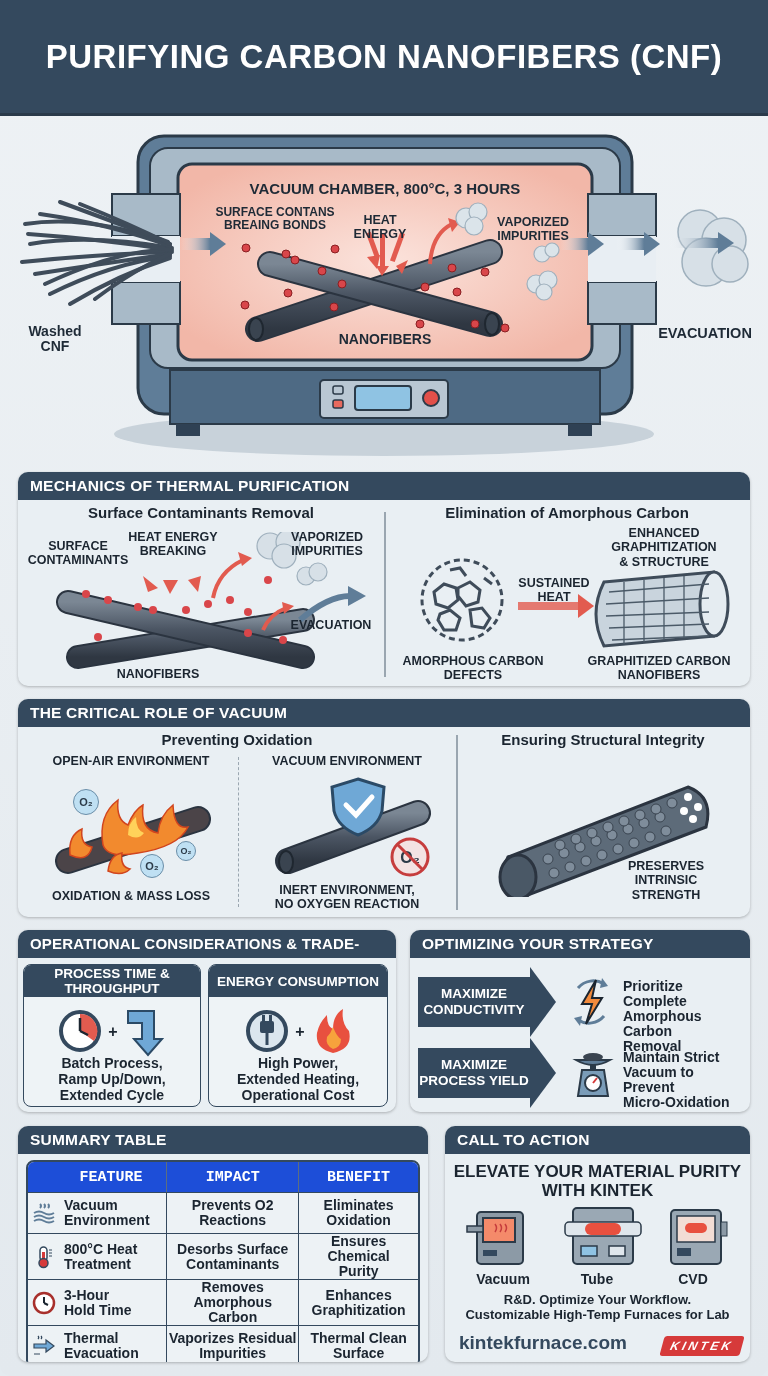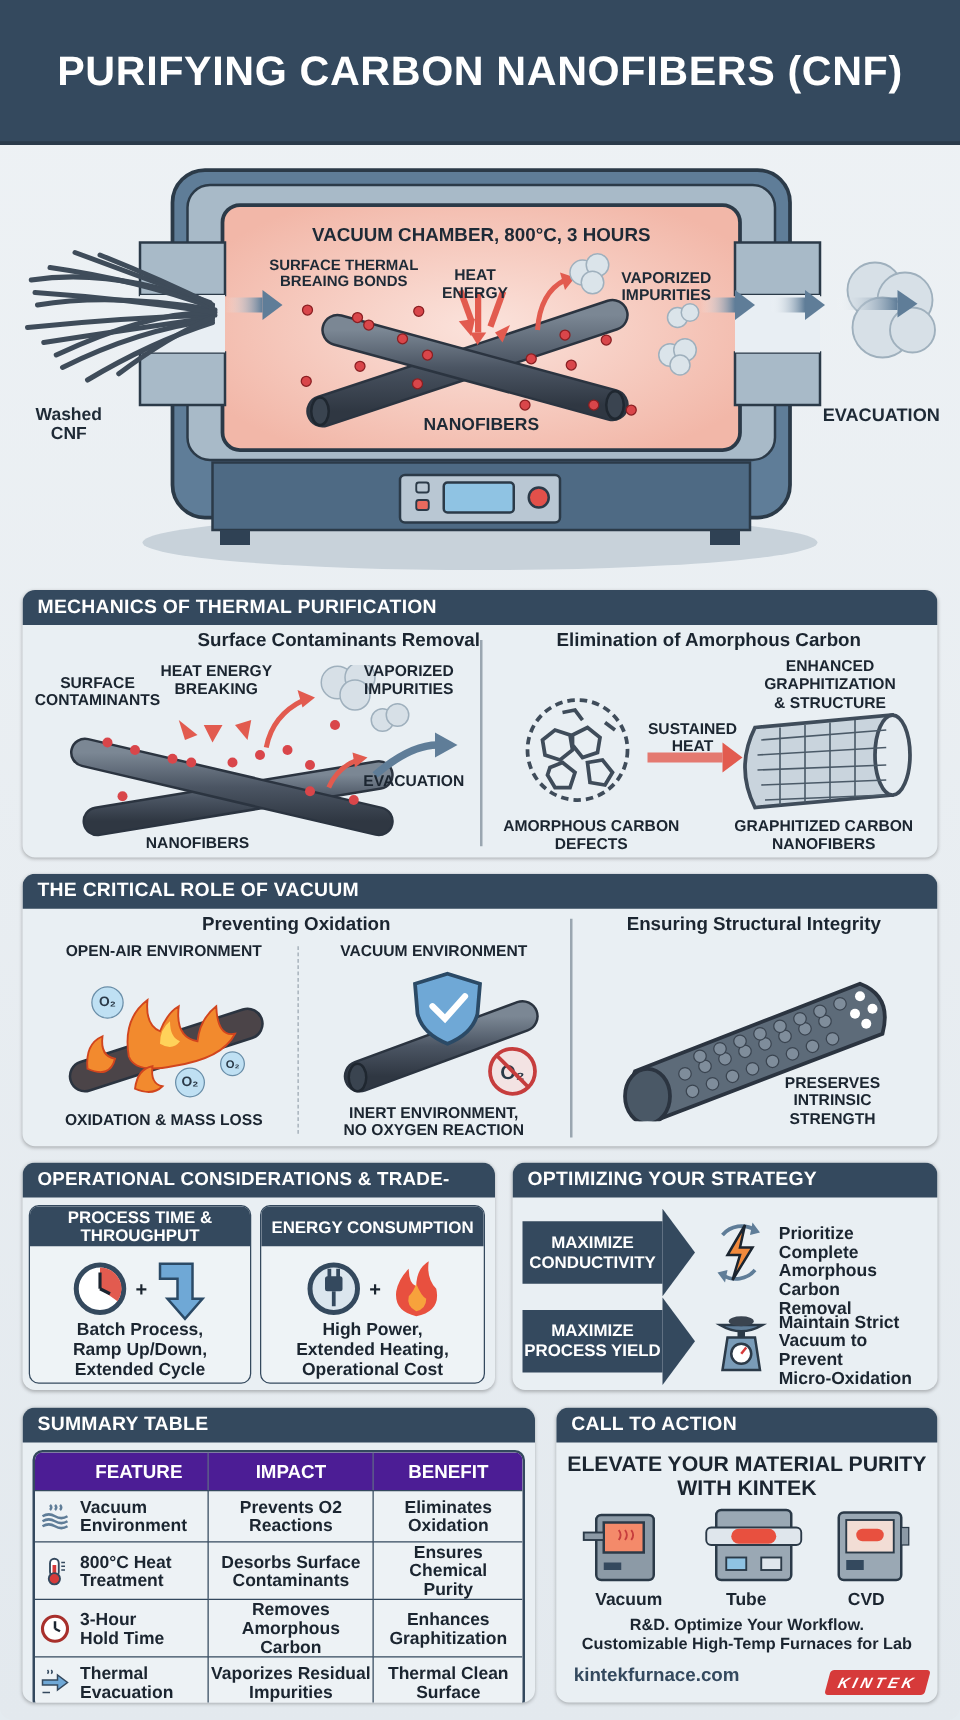--- a/index.html
+++ b/index.html
@@ -25,31 +25,31 @@
   .subcard-head { background: #34495e; color: #fff; font-weight: bold; font-size: 13.5px; text-align: center; line-height: 15px; display: flex; align-items: center; justify-content: center; }
   .subcard-body { position: absolute; left: 0; right: 0; font-weight: bold; font-size: 14px; text-align: center; line-height: 16px; color: #1b2530; }
 
   
   .arrow-tag { position: absolute; height: 50px; background: #34495e; color: #fff; font-weight: bold; font-size: 13.5px; line-height: 16px; display: flex; align-items: center; justify-content: center; text-align: center; }
   .arrow-tag::after { content: ""; position: absolute; right: -26px; top: -10px; border-left: 26px solid #34495e; border-top: 35px solid transparent; border-bottom: 35px solid transparent; }
   .strategy-text { position: absolute; font-weight: bold; font-size: 14px; line-height: 15px; color: #1b2530; }
 
   
   table.summary { position: absolute; left: 8px; top: 34px; width: 394px; border-collapse: separate; border-spacing: 0; border: 2px solid #34495e; border-radius: 8px; overflow: hidden; background: #edf2f5; }
-  table.summary th { background: #4c1d95; color: #fff; font-size: 15px; font-weight: bold; height: 30px; border-right: 1.5px solid #5c6e80; }
+  table.summary th { background: #1d4ed8; color: #fff; font-size: 15px; font-weight: bold; height: 30px; border-right: 1.5px solid #5c6e80; font-family: Liberation Mono, monospace; }
   table.summary th:last-child, table.summary td:last-child { border-right: none; }
   table.summary td { font-weight: bold; font-size: 14px; line-height: 15px; color: #1b2530; text-align: center; height: 41px; border-right: 1.5px solid #34495e; border-top: 1.5px solid #34495e; }
   table.summary td.feat { text-align: left; padding-left: 4px; }
   .feat-wrap { display: flex; align-items: center; gap: 8px; }
   .feat-icon { width: 24px; height: 24px; flex: none; }
 
   .cta-title { position: absolute; left: 0; width: 100%; font-weight: bold; font-size: 17px; line-height: 19px; text-align: center; color: #1b2530; }
   .furn-label { position: absolute; font-weight: bold; font-size: 14px; color: #1b2530; text-align: center; width: 80px; }
   .cta-desc { position: absolute; left: 0; width: 100%; font-weight: bold; font-size: 13px; line-height: 15px; color: #1b2530; text-align: center; }
-  .cta-url { position: absolute; left: 14px; font-weight: bold; font-size: 15px; color: #34495e; }
+  .cta-url { position: absolute; left: 14px; font-weight: bold; font-size: 19px; color: #34495e; }
   .brand-badge { position: absolute; width: 80px; height: 20px; background: #d63a3a; transform: skewX(-15deg); border-radius: 3px; color: #fff; font-weight: bold; font-style: italic; font-size: 12px; letter-spacing: 3px; text-align: center; line-height: 20px; }
   svg { display: block; }
 </style>
 </head>
 <body>
 
 <div class="page">
 
   <div class="title-bar">
     <div class="title-line">PURIFYING CARBON NANOFIBERS (CNF)</div>
@@ -173,21 +173,21 @@
           <circle cx="474" cy="102" r="9"></circle>
         <circle cx="542" cy="130" r="8"></circle>
           <circle cx="552" cy="126" r="7"></circle>
         <circle cx="536" cy="160" r="9"></circle>
           <circle cx="548" cy="156" r="9"></circle>
           <circle cx="544" cy="168" r="8"></circle>
       </g>
     </svg>
     <div class="lbl" style="left:245px;top:57px;width:280px;font-size:15px;">VACUUM CHAMBER, 800°C, 3 HOURS</div>
     <div class="lbl" style="left:210px;top:82px;width:130px;font-size:12px;">
-      <div>SURFACE THERMAL</div>
+      <div>SURFACE CONTANS</div>
       <div>BREAING BONDS</div>
     </div>
     <div class="lbl" style="left:350px;top:90px;width:60px;font-size:12.5px;">
       <div>HEAT</div>
       <div>ENERGY</div>
     </div>
     <div class="lbl" style="left:488px;top:92px;width:90px;font-size:12.5px;">
       <div>VAPORIZED</div>
       <div>IMPURITIES</div>
     </div>
@@ -196,21 +196,21 @@
       <div>Washed</div>
       <div>CNF</div>
     </div>
     <div class="lbl" style="left:650px;top:202px;width:110px;font-size:14.5px;">EVACUATION</div>
   </div>
 
   <div class="panel" style="left:18px;top:472px;width:732px;height:214px;">
     <div class="panel-head">MECHANICS OF THERMAL PURIFICATION</div>
     <div class="vdivider" style="left:366px;top:40px;height:165px;"></div>
 
-    <div class="subtitle" style="left:0;top:32px;width:366px;text-align:right;">Surface Contaminants Removal</div>
+    <div class="subtitle" style="left:0;top:32px;width:366px;">Surface Contaminants Removal</div>
     <svg style="position:absolute;left:20px;top:60px;" width="340" height="150">
       <line x1="40" y1="125" x2="265" y2="88" stroke="#2b3440" stroke-width="24" stroke-linecap="round"></line>
       <line x1="40" y1="125" x2="265" y2="88" stroke="url(#tube)" stroke-width="20" stroke-linecap="round"></line>
       <line x1="30" y1="70" x2="265" y2="125" stroke="#2b3440" stroke-width="24" stroke-linecap="round"></line>
       <line x1="30" y1="70" x2="265" y2="125" stroke="url(#tube)" stroke-width="20" stroke-linecap="round"></line>
       <g fill="#d9464a">
           <circle cx="48" cy="62" r="4"></circle>
           <circle cx="70" cy="68" r="4"></circle>
           <circle cx="100" cy="75" r="4"></circle>
           <circle cx="115" cy="78" r="4"></circle>

